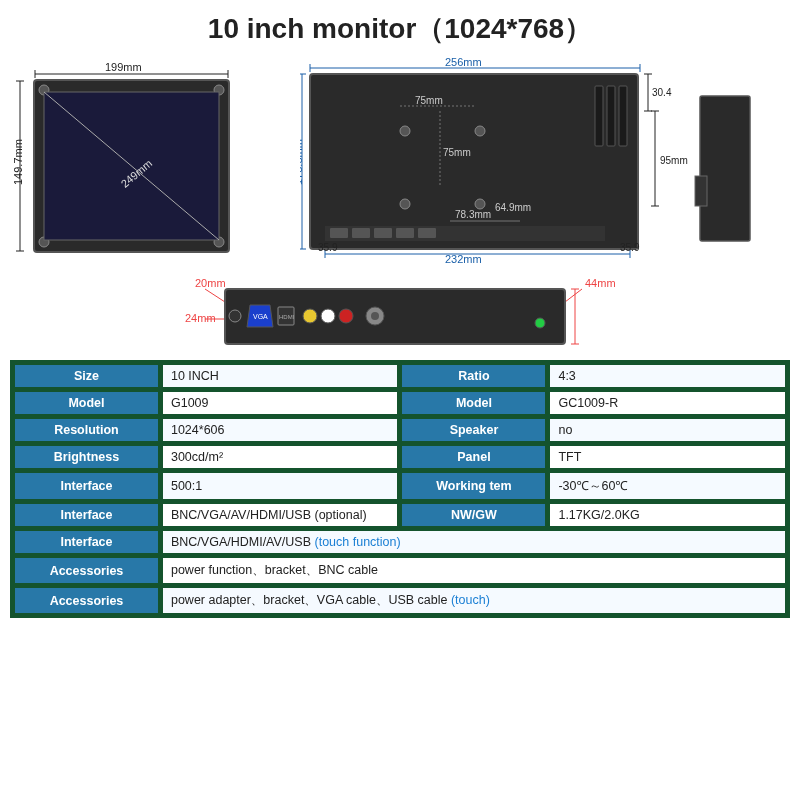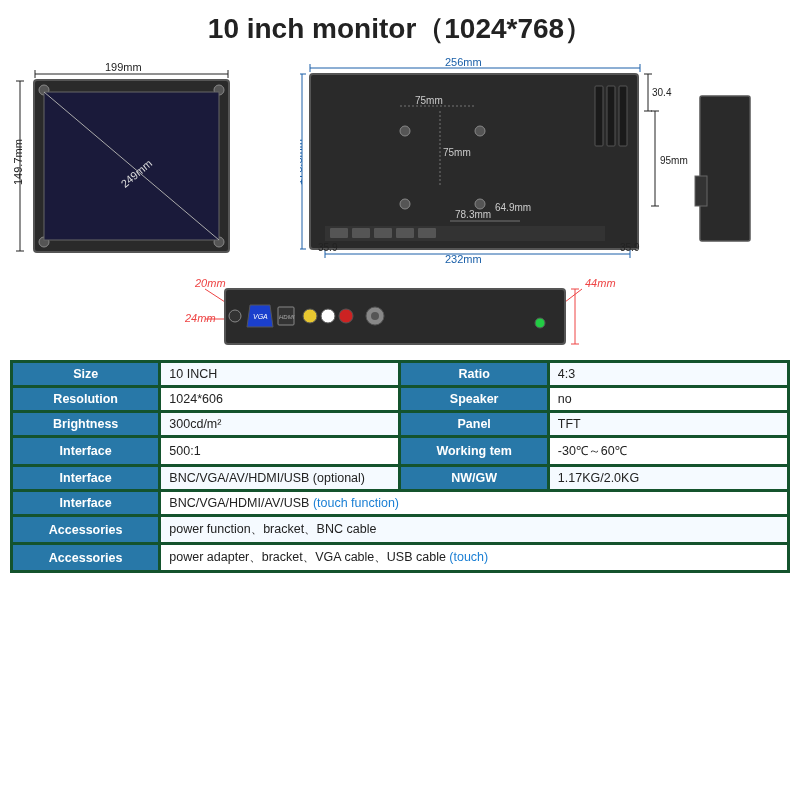--- a/index.html
+++ b/index.html
@@ -31,21 +31,21 @@
 
     
     .specs-table {
       width: 780px;
       border-collapse: collapse;
       margin-top: 4px;
       font-size: 12.5px;
     }
 
     .specs-table td {
-      border: 3px solid #14532d;
+      border: 5px solid #14532d;
       padding: 4px 8px;
     }
 
     .specs-table .header-cell {
       background: #2878a8;
       color: #fff;
       font-weight: bold;
       text-align: center;
       width: 105px;
     }
@@ -195,21 +195,21 @@
         <text x="360" y="108" font-size="10" fill="#222">95mm</text>
 
         <rect x="400" y="40" width="50" height="145" rx="2" fill="#2a2a2a" stroke="#555" stroke-width="1.5"></rect>
 
         <rect x="395" y="120" width="12" height="30" fill="#333" stroke="#666"></rect>
 
       </svg>
     </div>
   </div>
 
-  <div style="position:relative; width:780px; height:85px; margin-bottom:4px;font-style:italic;">
+  <div style="position:relative; width:780px; height:85px; margin-bottom:4px;">
     <svg width="780" height="85" viewBox="0 0 780 85">
 
       <text x="185" y="20" font-size="11" fill="#e44">20mm</text>
       <line x1="195" y1="22" x2="215" y2="35" stroke="#e44" stroke-width="1"></line>
 
       <text x="175" y="55" font-size="11" fill="#e44">24mm</text>
       <line x1="195" y1="52" x2="215" y2="52" stroke="#e44" stroke-width="1"></line>
       <line x1="215" y1="45" x2="215" y2="60" stroke="#e44" stroke-width="1"></line>
 
       <text x="575" y="20" font-size="11" fill="#e44">44mm</text>
@@ -242,20 +242,26 @@
 
   <table class="specs-table">
     <tbody>
       <tr>
         <td class="header-cell">Size</td>
         <td class="value-cell">10 INCH</td>
         <td class="header-cell">Ratio</td>
         <td class="value-cell">4:3</td>
       </tr>
       <tr>
+        <td class="header-cell">Model</td>
+        <td class="value-cell">G1009</td>
+        <td class="header-cell">Model</td>
+        <td class="value-cell">GC1009-R</td>
+      </tr>
+      <tr>
         <td class="header-cell">Resolution</td>
         <td class="value-cell">1024*606</td>
         <td class="header-cell">Speaker</td>
         <td class="value-cell">no</td>
       </tr>
       <tr>
         <td class="header-cell">Brightness</td>
         <td class="value-cell">300cd/m²</td>
         <td class="header-cell">Panel</td>
         <td class="value-cell">TFT</td>

